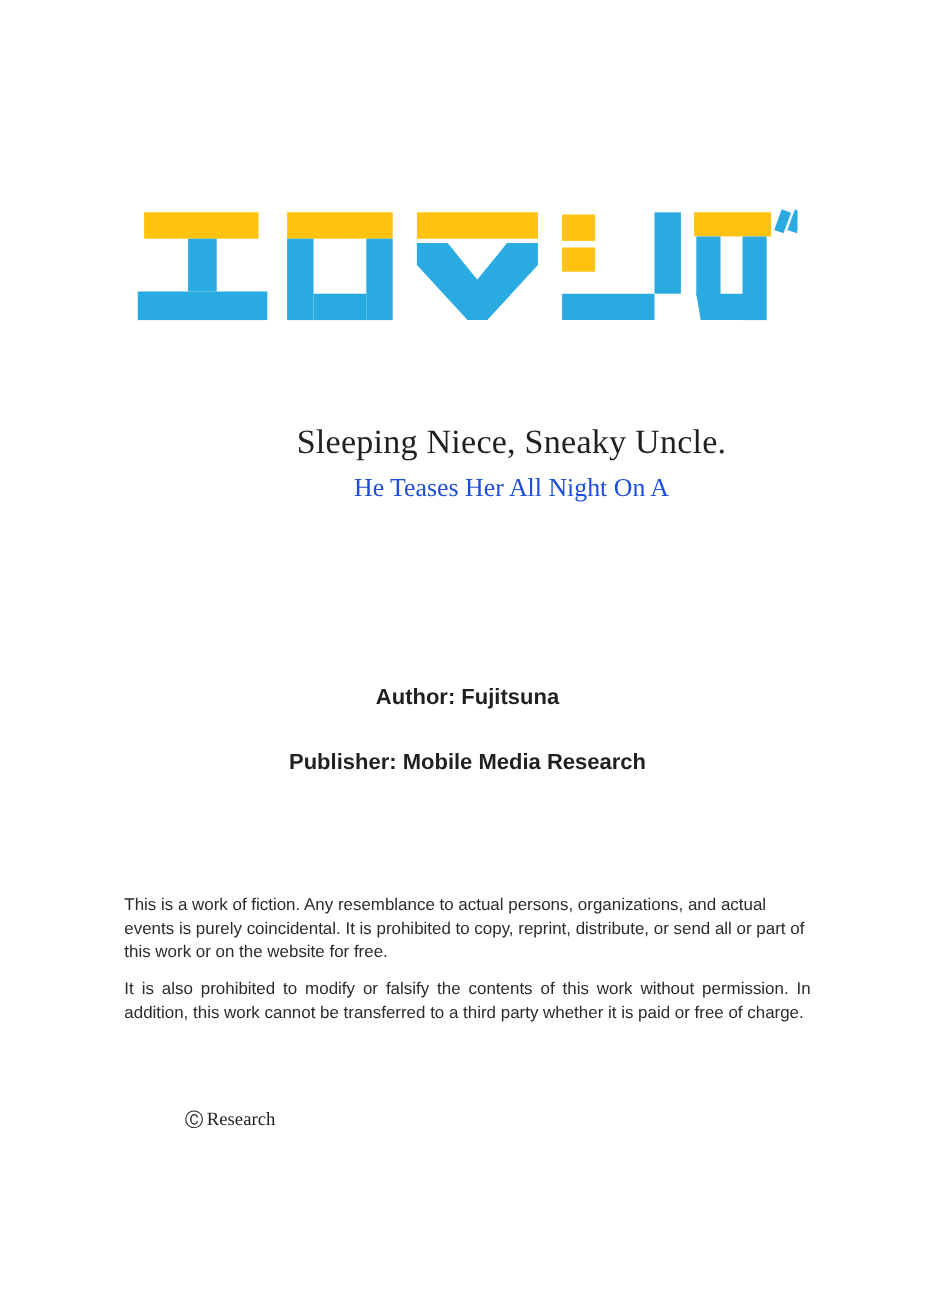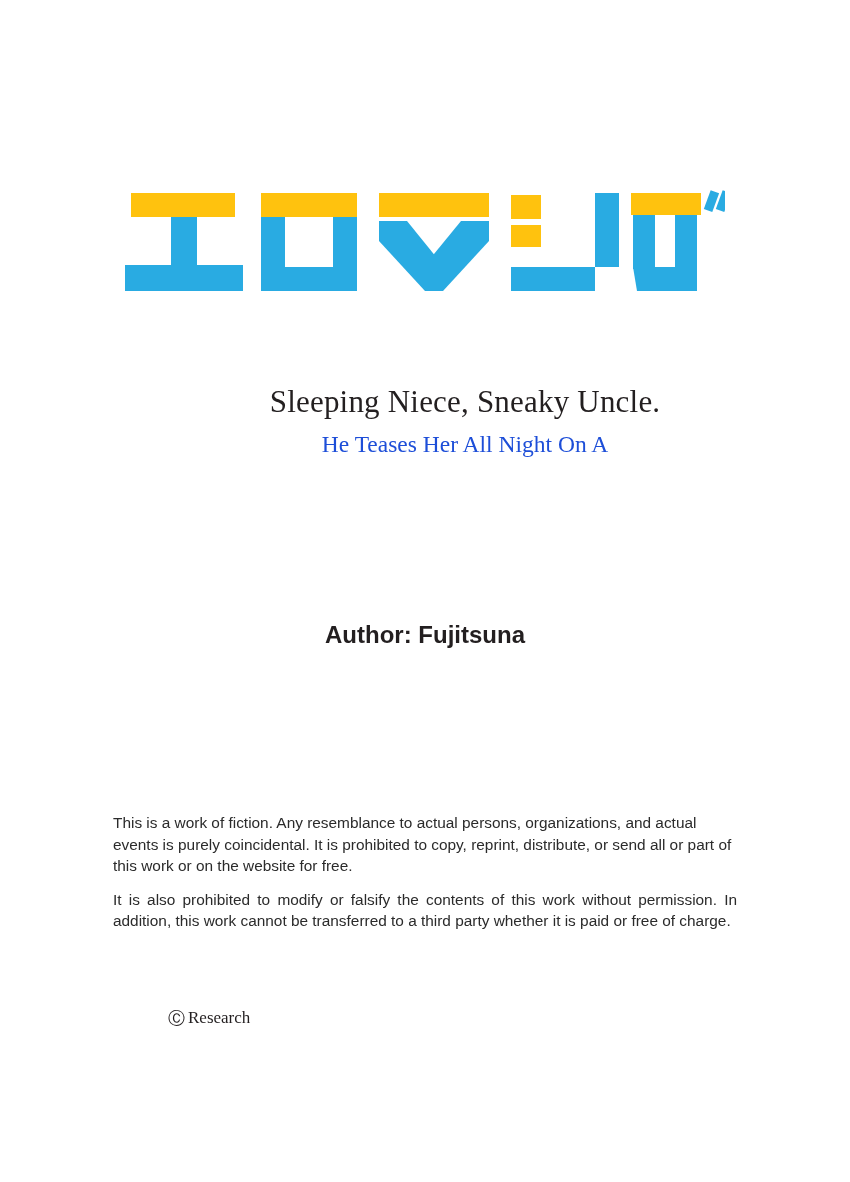--- a/index.html
+++ b/index.html
@@ -71,21 +71,21 @@
 
   
   .credits {
     position: absolute;
     top: 605px;
     left: 0;
     width: 850px;
     text-align: center;
   }
   .credit-line {
-    font-size: 24px;
+    font-size: 20px;
     font-weight: bold;
     line-height: 59px;
     color: #231f20;
   }
 
   
   .disclaimer {
     position: absolute;
     top: 800px;
     left: 101px;
@@ -167,20 +167,21 @@
     </div>
   </div>
 
   <div class="title-block">
     <div class="title-line1">Sleeping Niece, Sneaky Uncle.</div>
     <div class="title-line2">He Teases Her All Night On A</div>
   </div>
 
   <div class="credits">
     <div class="credit-line">Author: Fujitsuna</div>
+    <div class="credit-line">Publisher: Mobile Media Research</div>
   </div>
 
   <div class="disclaimer">
     <p class="first">This is a work of fiction. Any resemblance to actual persons, organizations, and actual events is purely coincidental. It is prohibited to copy, reprint, distribute, or send all or part of this work or on the website for free.</p>
     <p>It is also prohibited to modify or falsify the contents of this work without permission. In addition, this work cannot be transferred to a third party whether it is paid or free of charge.</p>
   </div>
 
   <div class="copyright">
     <span class="c-mark">Ⓒ</span>
     <span>Research</span>

